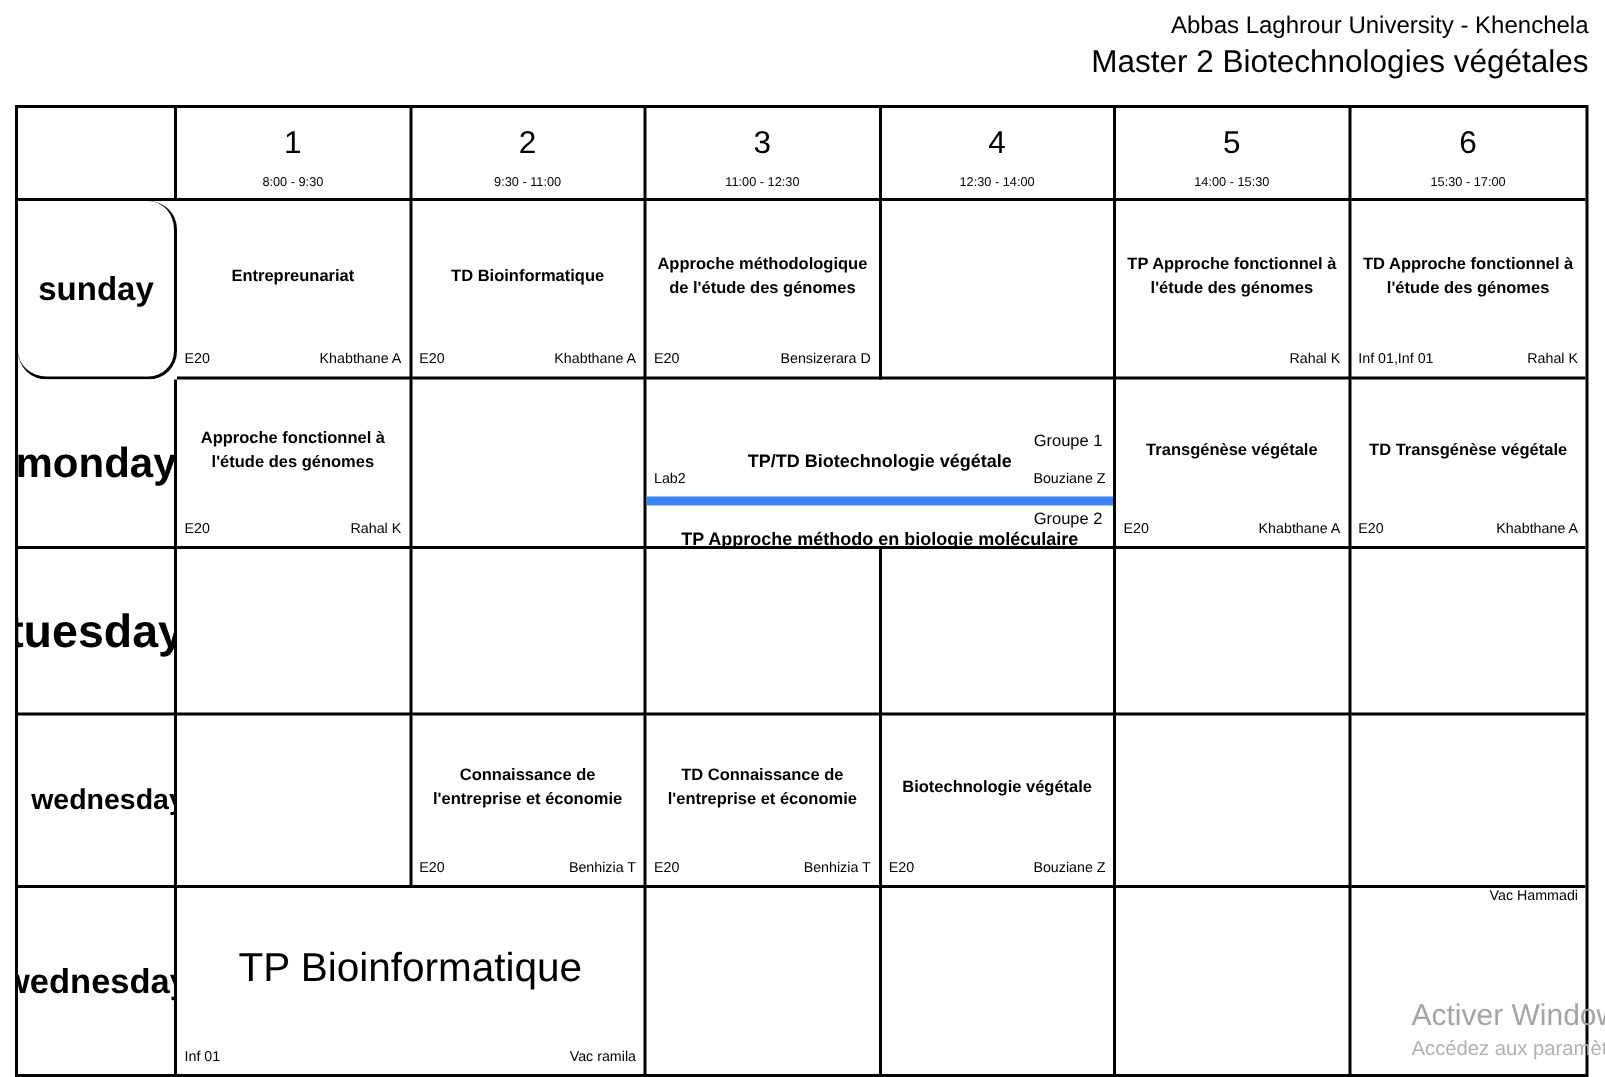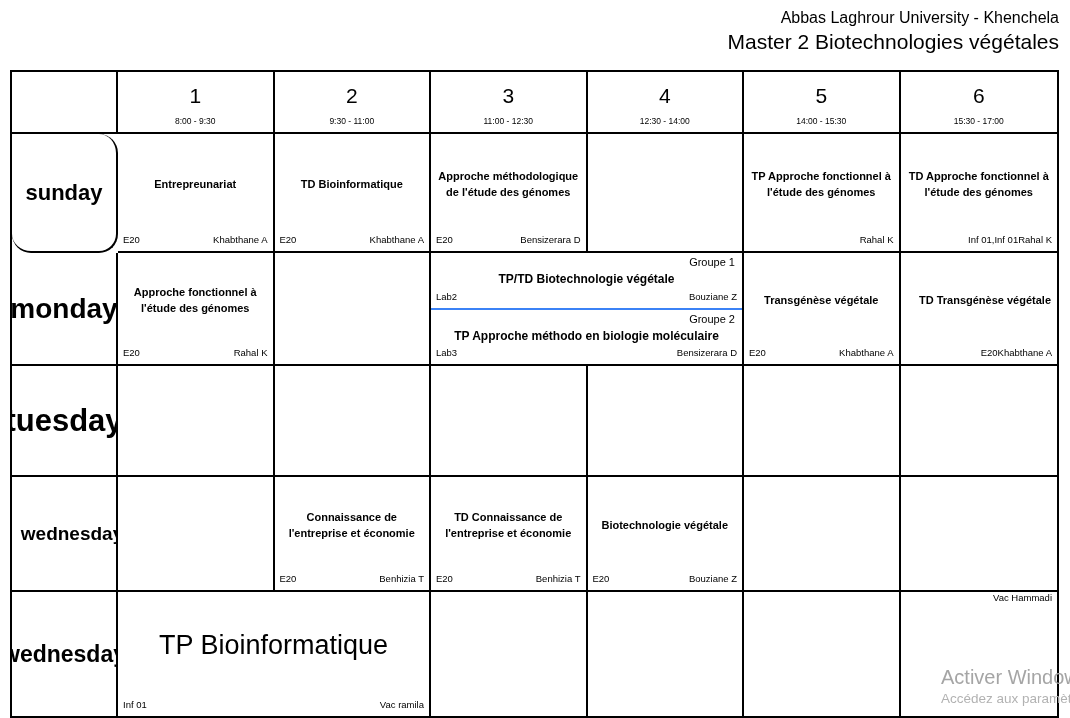--- a/index.html
+++ b/index.html
@@ -20,21 +20,21 @@
   .timetable {
     position: absolute; left: 10px; top: 70px;
     width: 1049px; height: 648px;
     border: 2px solid #000;
     display: grid;
     grid-template-columns: 106px repeat(6, 1fr);
     grid-template-rows: 62px 119px 113px 111px 115px 124px;
     background: #fff;
   }
   .cell { border-right: 2px solid #000; border-bottom: 2px solid #000; overflow: hidden; }
-  .last-col { border-right: none; align-items: flex-end; }
+  .last-col { border-right: none; }
   .last-row { border-bottom: none; }
 
   
   .hdr { display: flex; flex-direction: column; align-items: center; }
   .period-number { flex: 1; display: flex; align-items: center; justify-content: center; font-size: 21px; padding-top: 4px; }
   .period-time { font-size: 8.5px; font-weight: normal; padding-bottom: 6px; }
 
   
   .day-cell { display: flex; align-items: center; justify-content: center; font-weight: bold; }
   .day-sunday    { font-size: 22px; border-radius: 19px; }
@@ -51,21 +51,21 @@
     padding: 2px 6px;
   }
   .cmeta {
     display: flex; justify-content: space-between; align-items: flex-end;
     font-size: 9.5px; padding: 0 5px 6px 5px;
   }
 
   
   .merged2 { grid-column: span 2; display: flex; flex-direction: column; }
   .subcell { flex: 1; display: flex; flex-direction: column; }
-  .subcell-top { border-bottom: 2px solid #3b82f6; }
+  .subcell-top { border-bottom: 6px solid #3b82f6; margin-top: 32px; }
   .group-label { text-align: right; font-size: 11px; padding: 3px 7px 0 0; }
   .sub-title {
     flex: 1; display: flex; align-items: center; justify-content: center;
     font-weight: bold; font-size: 12px; text-align: center; padding: 0 4px;
   }
 
   
   .big-title { font-weight: normal; font-size: 27px; }
 
   

